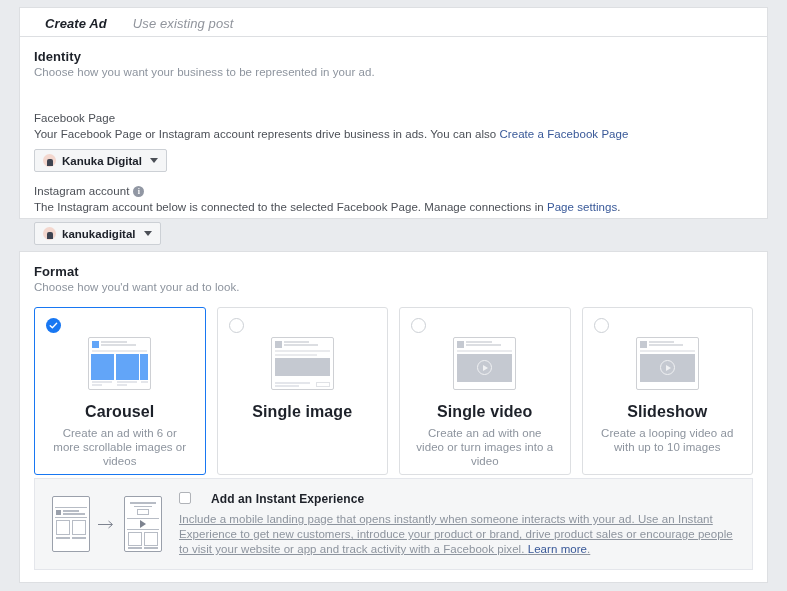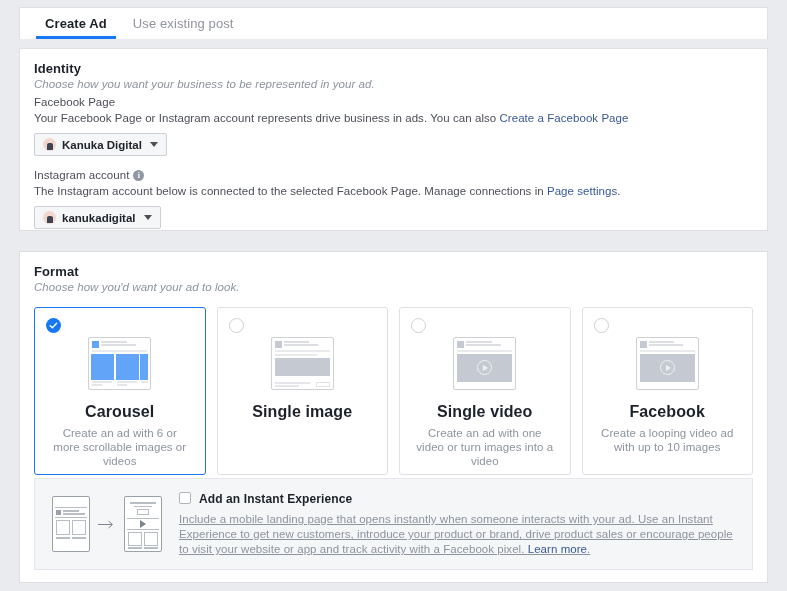--- a/index.html
+++ b/index.html
@@ -23,42 +23,43 @@
     padding-left: 12px;
   }
   .tab {
     position: relative;
     display: flex; align-items: center;
     padding: 12px 13px;
     font-size: 13px;
     color: #90949c;
     cursor: pointer;
     letter-spacing: .1px;
+    font-style: italic;
   }
   .tab.active { color: #1d2129; font-weight: bold; }
   .tab.active::after {
     content: ""; position: absolute; left: 4px; right: 4px; bottom: 0;
     height: 3px; background: #1877f2;
   }
 
   
   .card {
     position: absolute; left: 19px; right: 19px;
     background: #ffffff;
     border: 1px solid #dddfe2;
   }
-  #identity-card { top: 48px; height: 183px; }
+  #identity-card { top: 36px; height: 183px; }
   #format-card   { top: 251px; bottom: 8px; }
 
   .sec-title {
     font-size: 13px; font-weight: bold; color: #1d2129;
     margin: 0; letter-spacing: .1px;
   }
   .sec-sub {
-    font-size: 11.5px; color: #8d949e; margin: 2px 0 0 0; letter-spacing: .05px; font-style: italic;
+    font-size: 11.5px; color: #8d949e; margin: 2px 0 0 0; letter-spacing: .05px;
   }
   .inner { padding: 12px 14px 0 14px; }
 
   .field-label {
     font-size: 11.5px; color: #4b4f56; margin: 0; display: flex; align-items: center;
     letter-spacing: .05px;
   }
   .field-desc {
     font-size: 11.5px; color: #4b4f56; margin: 4px 0 0 0; letter-spacing: .05px;
   }
@@ -209,21 +210,21 @@
   .p2-l.s { width: 70%; }
   .p2-box { width: 12px; height: 6px; border: 1px solid #b7bcc5; }
   .p2-mid { flex: 1; border-bottom: 1px solid #b7bcc5; display: flex; align-items: center; justify-content: center; }
   .p2-play { width: 0; height: 0; border-left: 6px solid #7d838f; border-top: 4px solid transparent; border-bottom: 4px solid transparent; }
   .p2-cards { display: flex; gap: 2px; padding: 2px 1px 0 1px; }
   .p2-card { flex: 1; height: 14px; border: 1px solid #b7bcc5; background: #fff; }
   .p2-foot { display: flex; gap: 2px; padding: 1px 1px 0 1px; }
   .p2-fl { flex: 1; height: 2px; background: #b7bcc5; }
 
   .ie-body { flex: 1; padding-top: 1px; }
-  .ie-head { display: flex; align-items: flex-start; gap: 8px; }
+  .ie-head { display: flex; align-items: flex-start; gap: 20px; }
   .cbox { width: 12px; height: 12px; border: 1px solid #b0b3b8; background: #fff; border-radius: 2px; flex: none; cursor: pointer; }
   .ie-title { font-size: 12px; font-weight: bold; color: #1d2129; letter-spacing: .1px; }
   .ie-text { font-size: 11.5px; color: #8d949e; line-height: 15px; margin-top: 6px; letter-spacing: .05px; text-decoration: underline; }
 </style>
 </head>
 <body>
 
 <div class="page">
 
   <div class="tabbar">
@@ -233,21 +234,21 @@
     <div class="tab">
       <span>Use existing post</span>
     </div>
   </div>
 
   <div class="card" id="identity-card">
     <div class="inner">
       <div class="sec-title">Identity</div>
       <div class="sec-sub">Choose how you want your business to be represented in your ad.</div>
 
-      <div style="margin-top:6px;">
+      <div style="margin-top:34px;">
         <div class="field-label">Facebook Page</div>
         <div class="field-desc"><span>Your Facebook Page or Instagram account represents drive business in ads. You can also </span><a class="link" href="#">Create a Facebook Page</a></div>
         <div class="dropdown">
           <span class="avatar">
               <i></i>
             </span>
           <span>Kanuka Digital</span>
           <span class="caret"></span>
         </div>
       </div>
@@ -384,21 +385,21 @@
             </div>
             <div class="tn-sub"></div>
             <div class="vid-block">
               <span class="play">
                   <i></i>
                 </span>
             </div>
             <div class="vid-foot"></div>
           </div>
         </div>
-        <div class="fmt-name">Facebook</div>
+        <div class="fmt-name">Slideshow</div>
         <div class="fmt-desc">Create a looping video ad with up to 10 images</div>
       </div>
     </div>
 
     <div class="ie">
       <div class="ie-icon">
         <div class="phone">
           <div class="ph-bar"></div>
           <div class="ph-head">
             <div class="ph-ava"></div>

